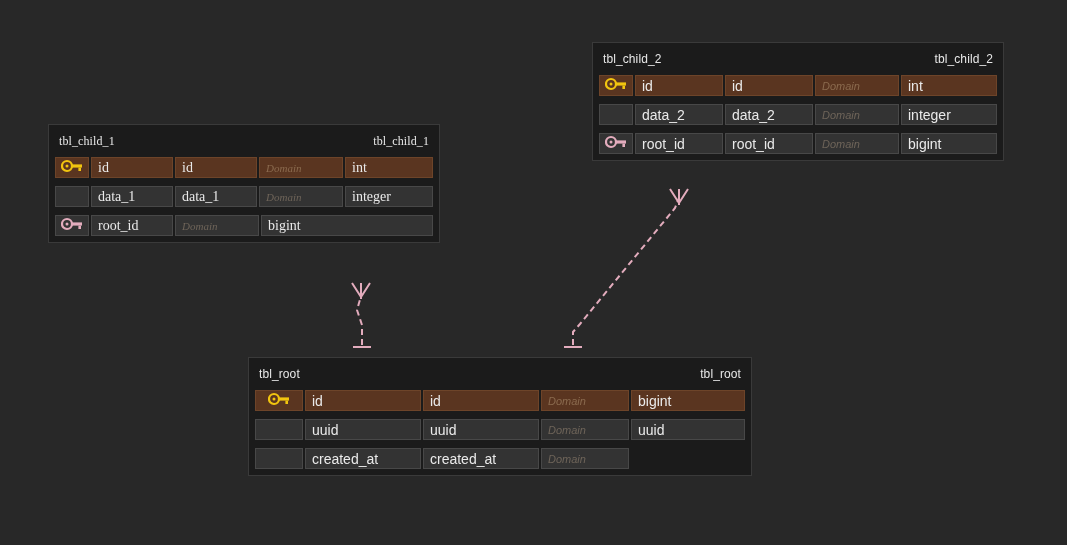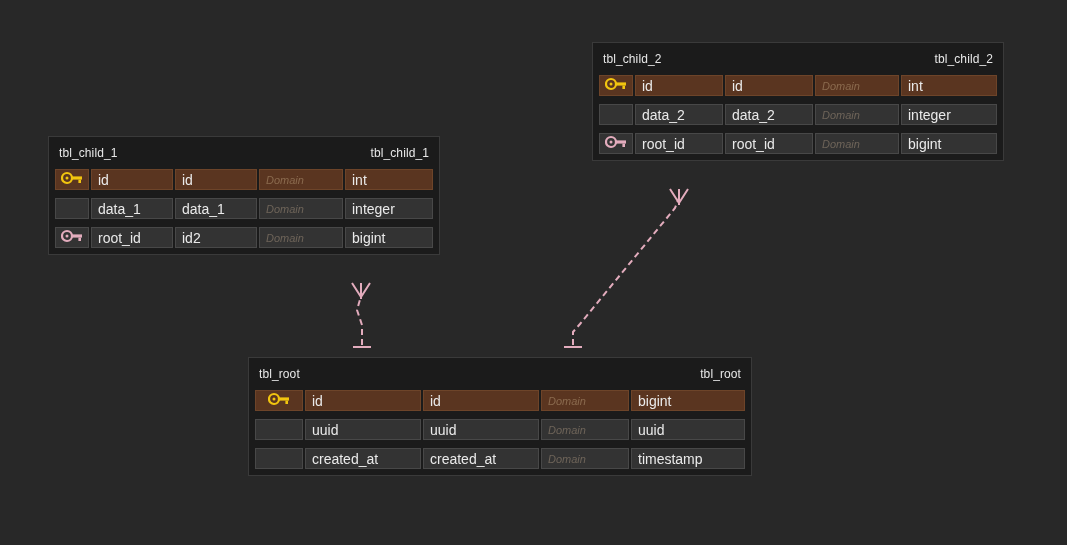--- a/index.html
+++ b/index.html
@@ -111,21 +111,21 @@
         </g>
         <g>
           <path class="rel-line" d="M 573 345 L 573 332 L 580 324 L 675 208 L 679 198 L 679 190" stroke="#e3acbd"></path>
           <path class="rel-cap" stroke="#e3acbd" d="M 679 205 L 679 189 M 679 203 L 670 189 M 679 203 L 688 189"></path>
           <path class="rel-cap" stroke="#e3acbd" d="M 564 347 L 582 347"></path>
         </g>
       </g>
   </svg>
 
   <div id="entity-layer">
-      <div class="entity" style="left: 48px; top: 136px; width: 392px;">
+      <div class="entity" style="left: 48px; top: 124px; width: 392px; font-family: Liberation Serif, serif;">
         <div class="entity-header">
           <span>tbl_child_1</span>
           <span>tbl_child_1</span>
         </div>
         <div class="entity-body">
           <div class="erow pk">
             <div class="cell c-key" style="width:34px">
               <span class="keyglyph"><svg width="22" height="14" viewBox="0 0 22 14" xmlns="http://www.w3.org/2000/svg">
                   <circle cx="6" cy="7" r="5" fill="none" stroke="#f2c50f" stroke-width="2.2"></circle>
                   <circle cx="6" cy="7" r="1.5" fill="#f2c50f"></circle>
@@ -148,21 +148,20 @@
           <div class="erow">
             <div class="cell c-key" style="width:34px">
               <span class="keyglyph"><svg width="22" height="14" viewBox="0 0 22 14" xmlns="http://www.w3.org/2000/svg">
                   <circle cx="6" cy="7" r="5" fill="none" stroke="#e3acbd" stroke-width="2.2"></circle>
                   <circle cx="6" cy="7" r="1.5" fill="#e3acbd"></circle>
                   <rect x="10" y="5.4" width="11" height="3.2" fill="#e3acbd"></rect>
                   <rect x="17.4" y="8.6" width="2.6" height="3.4" fill="#e3acbd"></rect>
                 </svg></span>
             </div>
             <div class="cell c-logical" style="width:82px">root_id</div>
-            <div class="cell c-physical" style="width:82px">id2</div>
             <div class="cell c-domain" style="width:84px">Domain</div>
             <div class="cell c-type" style="flex:1 1 auto">bigint</div>
           </div>
         </div>
       </div>
       <div class="entity" style="left: 592px; top: 42px; width: 412px;">
         <div class="entity-header">
           <span>tbl_child_2</span>
           <span>tbl_child_2</span>
         </div>
@@ -229,19 +228,18 @@
             <div class="cell c-logical" style="width:116px">uuid</div>
             <div class="cell c-physical" style="width:116px">uuid</div>
             <div class="cell c-domain" style="width:88px">Domain</div>
             <div class="cell c-type" style="flex:1 1 auto">uuid</div>
           </div>
           <div class="erow">
             <div class="cell c-key" style="width:48px"></div>
             <div class="cell c-logical" style="width:116px">created_at</div>
             <div class="cell c-physical" style="width:116px">created_at</div>
             <div class="cell c-domain" style="width:88px">Domain</div>
-            <div class="cell c-type" style="flex:1 1 auto">timestamp</div>
           </div>
         </div>
       </div>
     </div>
 
 </div>
 
 </body></html>

